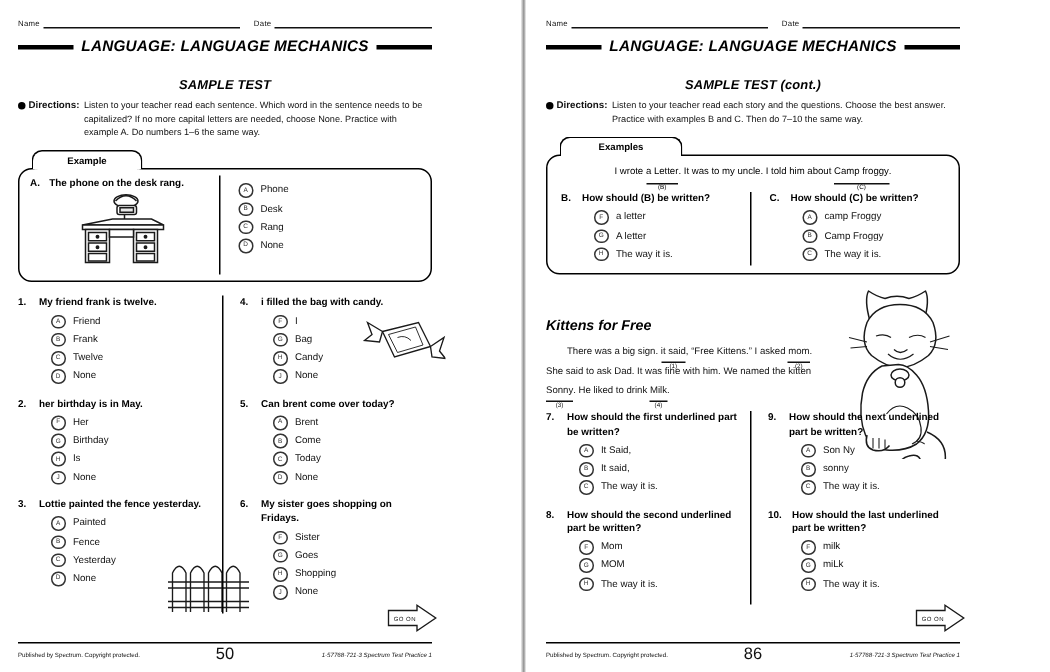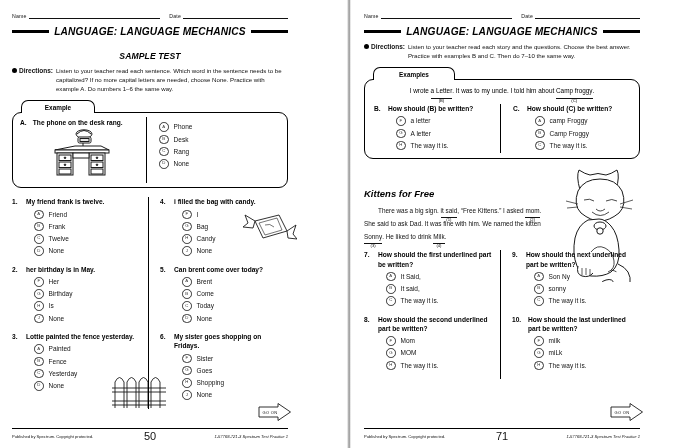--- a/index.html
+++ b/index.html
@@ -388,20 +388,21 @@
       <span class="nd-gap"></span>
       <span class="nd-label">Date</span>
       <span class="nd-rule nd-date"></span>
     </div>
 
     <div class="banner">
       <div class="bar left"></div>
       <div class="banner-title">LANGUAGE: LANGUAGE MECHANICS</div>
       <div class="bar right"></div>
     </div>
+    <div class="subtitle">SAMPLE TEST (cont.)</div>
 
     <div class="directions">
       <div class="bullet"></div>
       <div class="dir-label">Directions:</div>
       <div class="dir-text">Listen to your teacher read each story and the questions. Choose the best answer. Practice with examples B and C. Then do 7–10 the same way.</div>
     </div>
 
     <div class="ex-wrap">
       <div class="ex-tab wide">Examples</div>
       <div class="ex-box">
@@ -583,18 +584,18 @@
 
     <svg class="goon" viewBox="0 0 34 20">
       <path d="M1 5 L20 5 L20 1.5 L32.5 10 L20 18.5 L20 15 L1 15 Z" fill="#fff" stroke="#1a1a1a" stroke-width=".9"></path>
       <text x="4.5" y="11.8">GO ON</text>
     </svg>
 
     <div class="footer">
       <div class="footer-rule"></div>
       <div class="footer-row">
         <div class="foot-left">Published by Spectrum. Copyright protected.</div>
-        <div class="pagenum">71</div>
+        <div class="pagenum">86</div>
         <div class="foot-right">1-57768-721-3 Spectrum Test Practice 1</div>
       </div>
     </div>
   </div>
 </div>
 
 </body></html>

